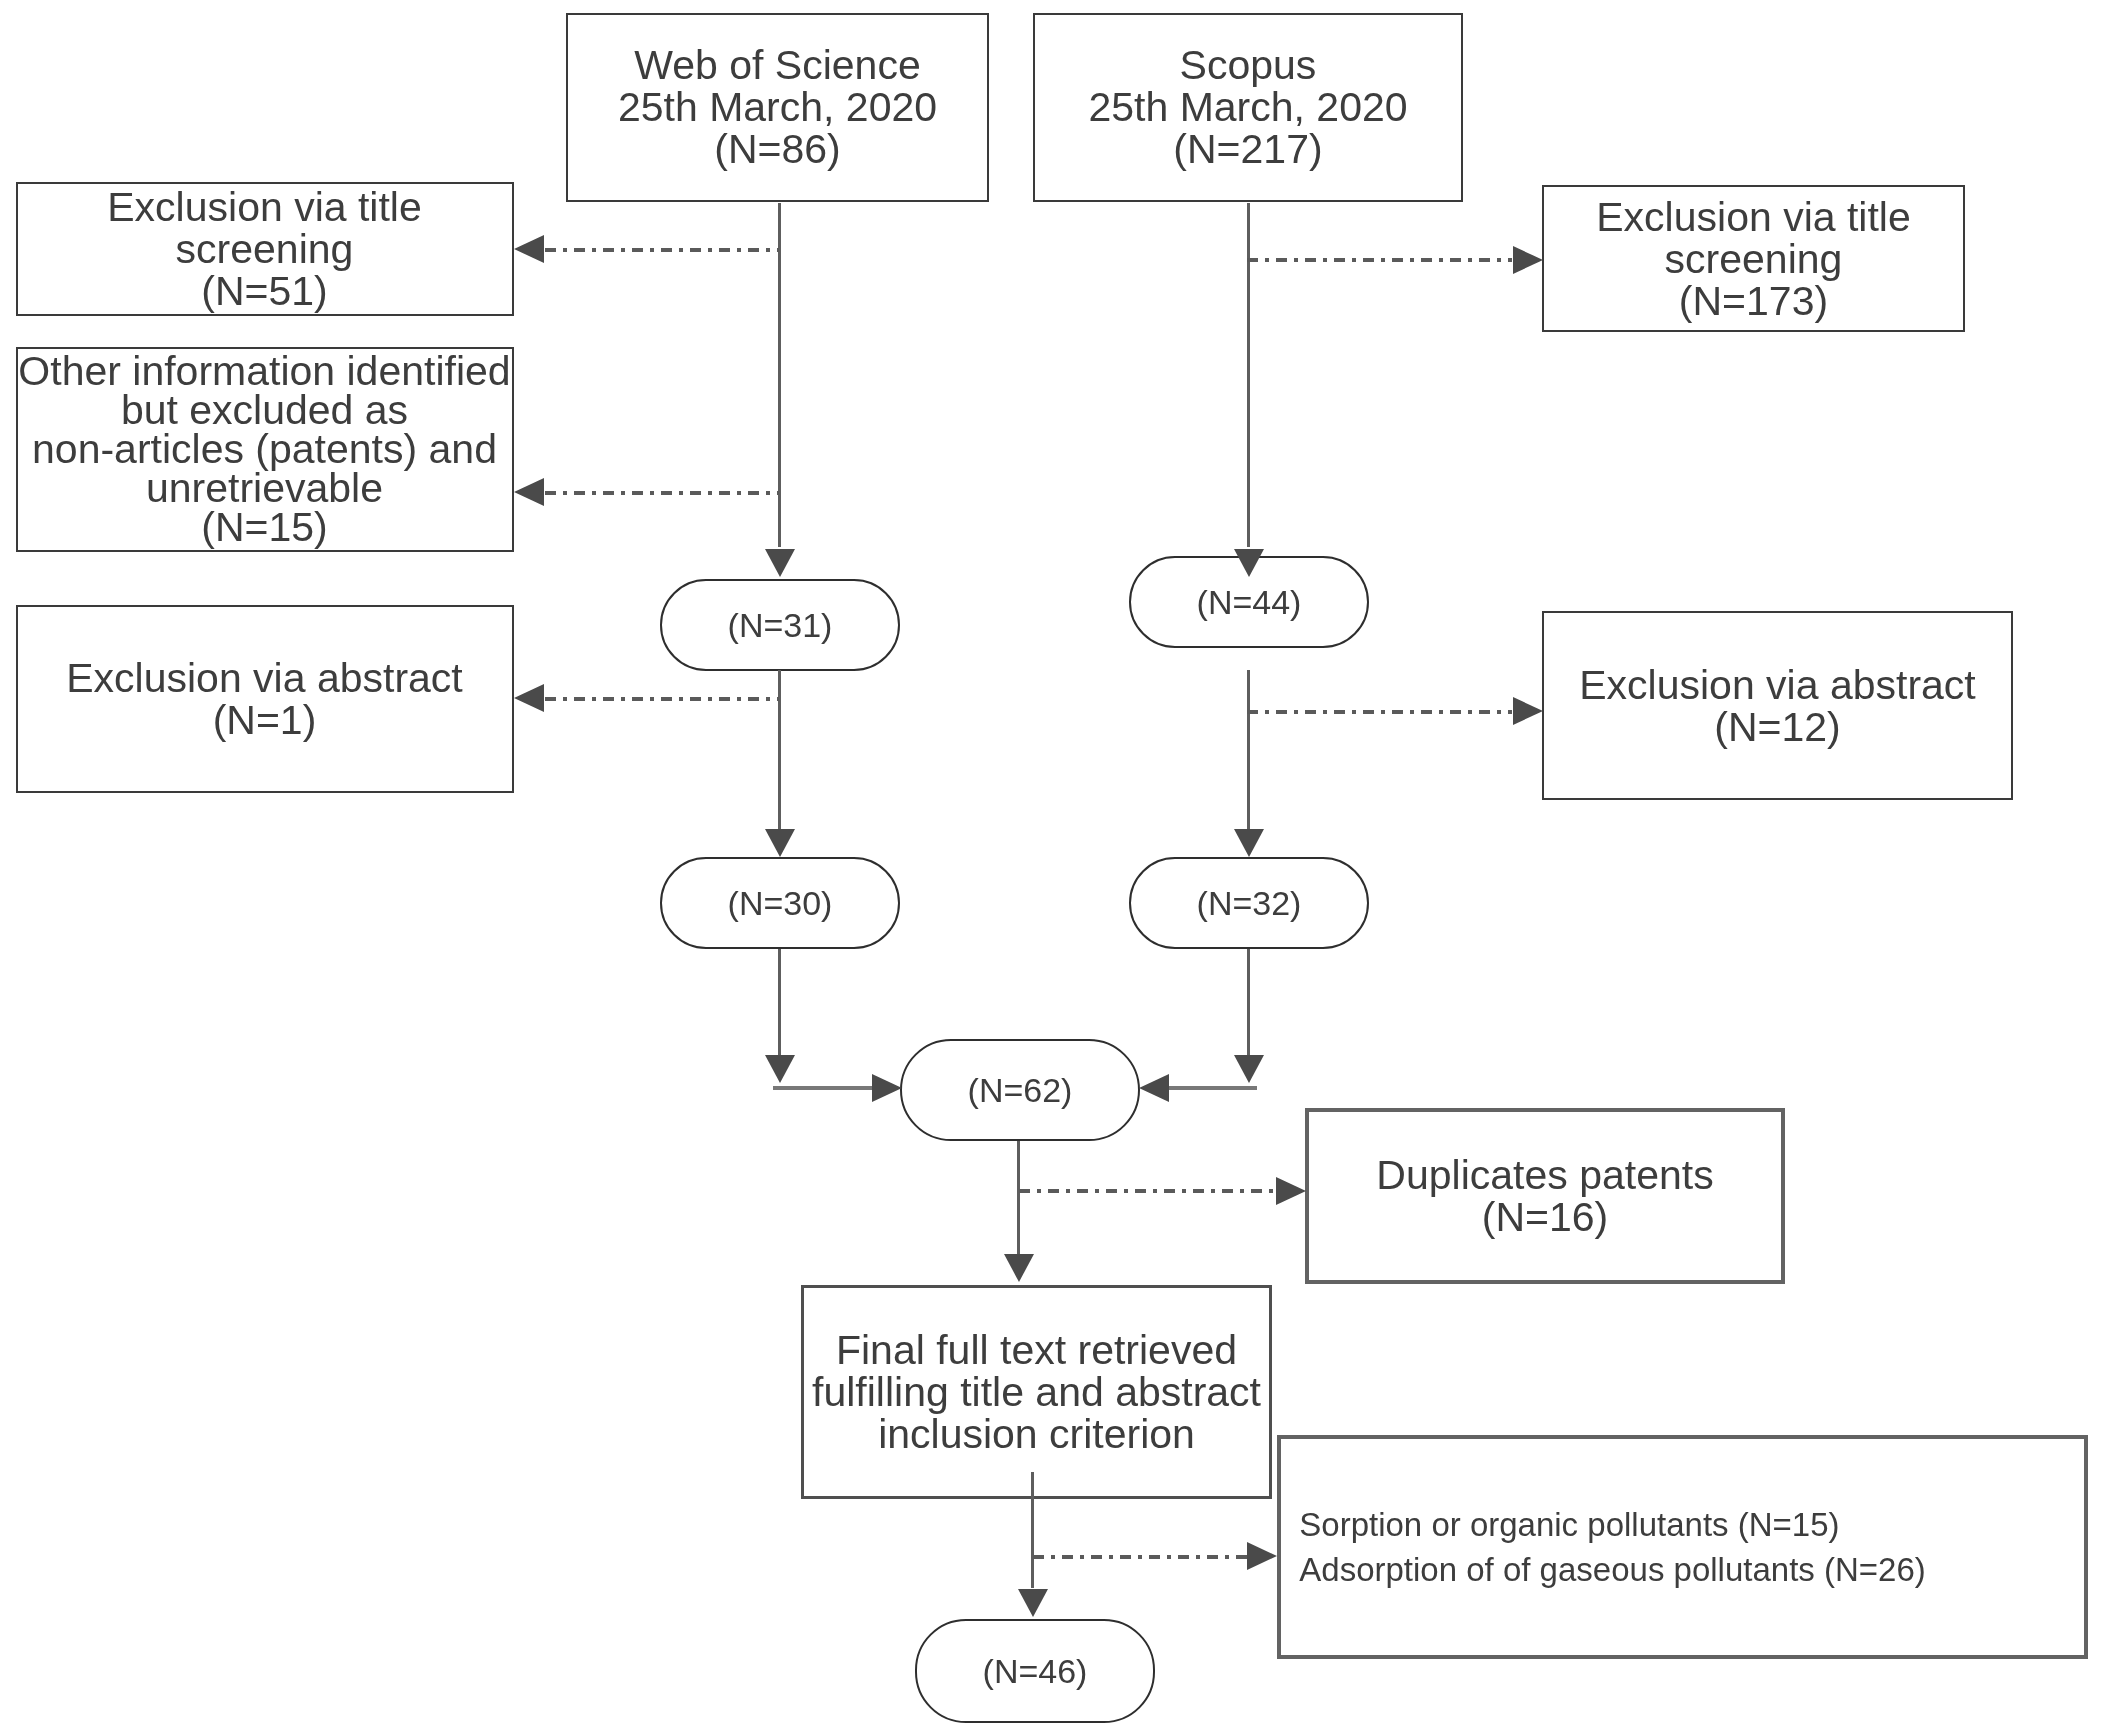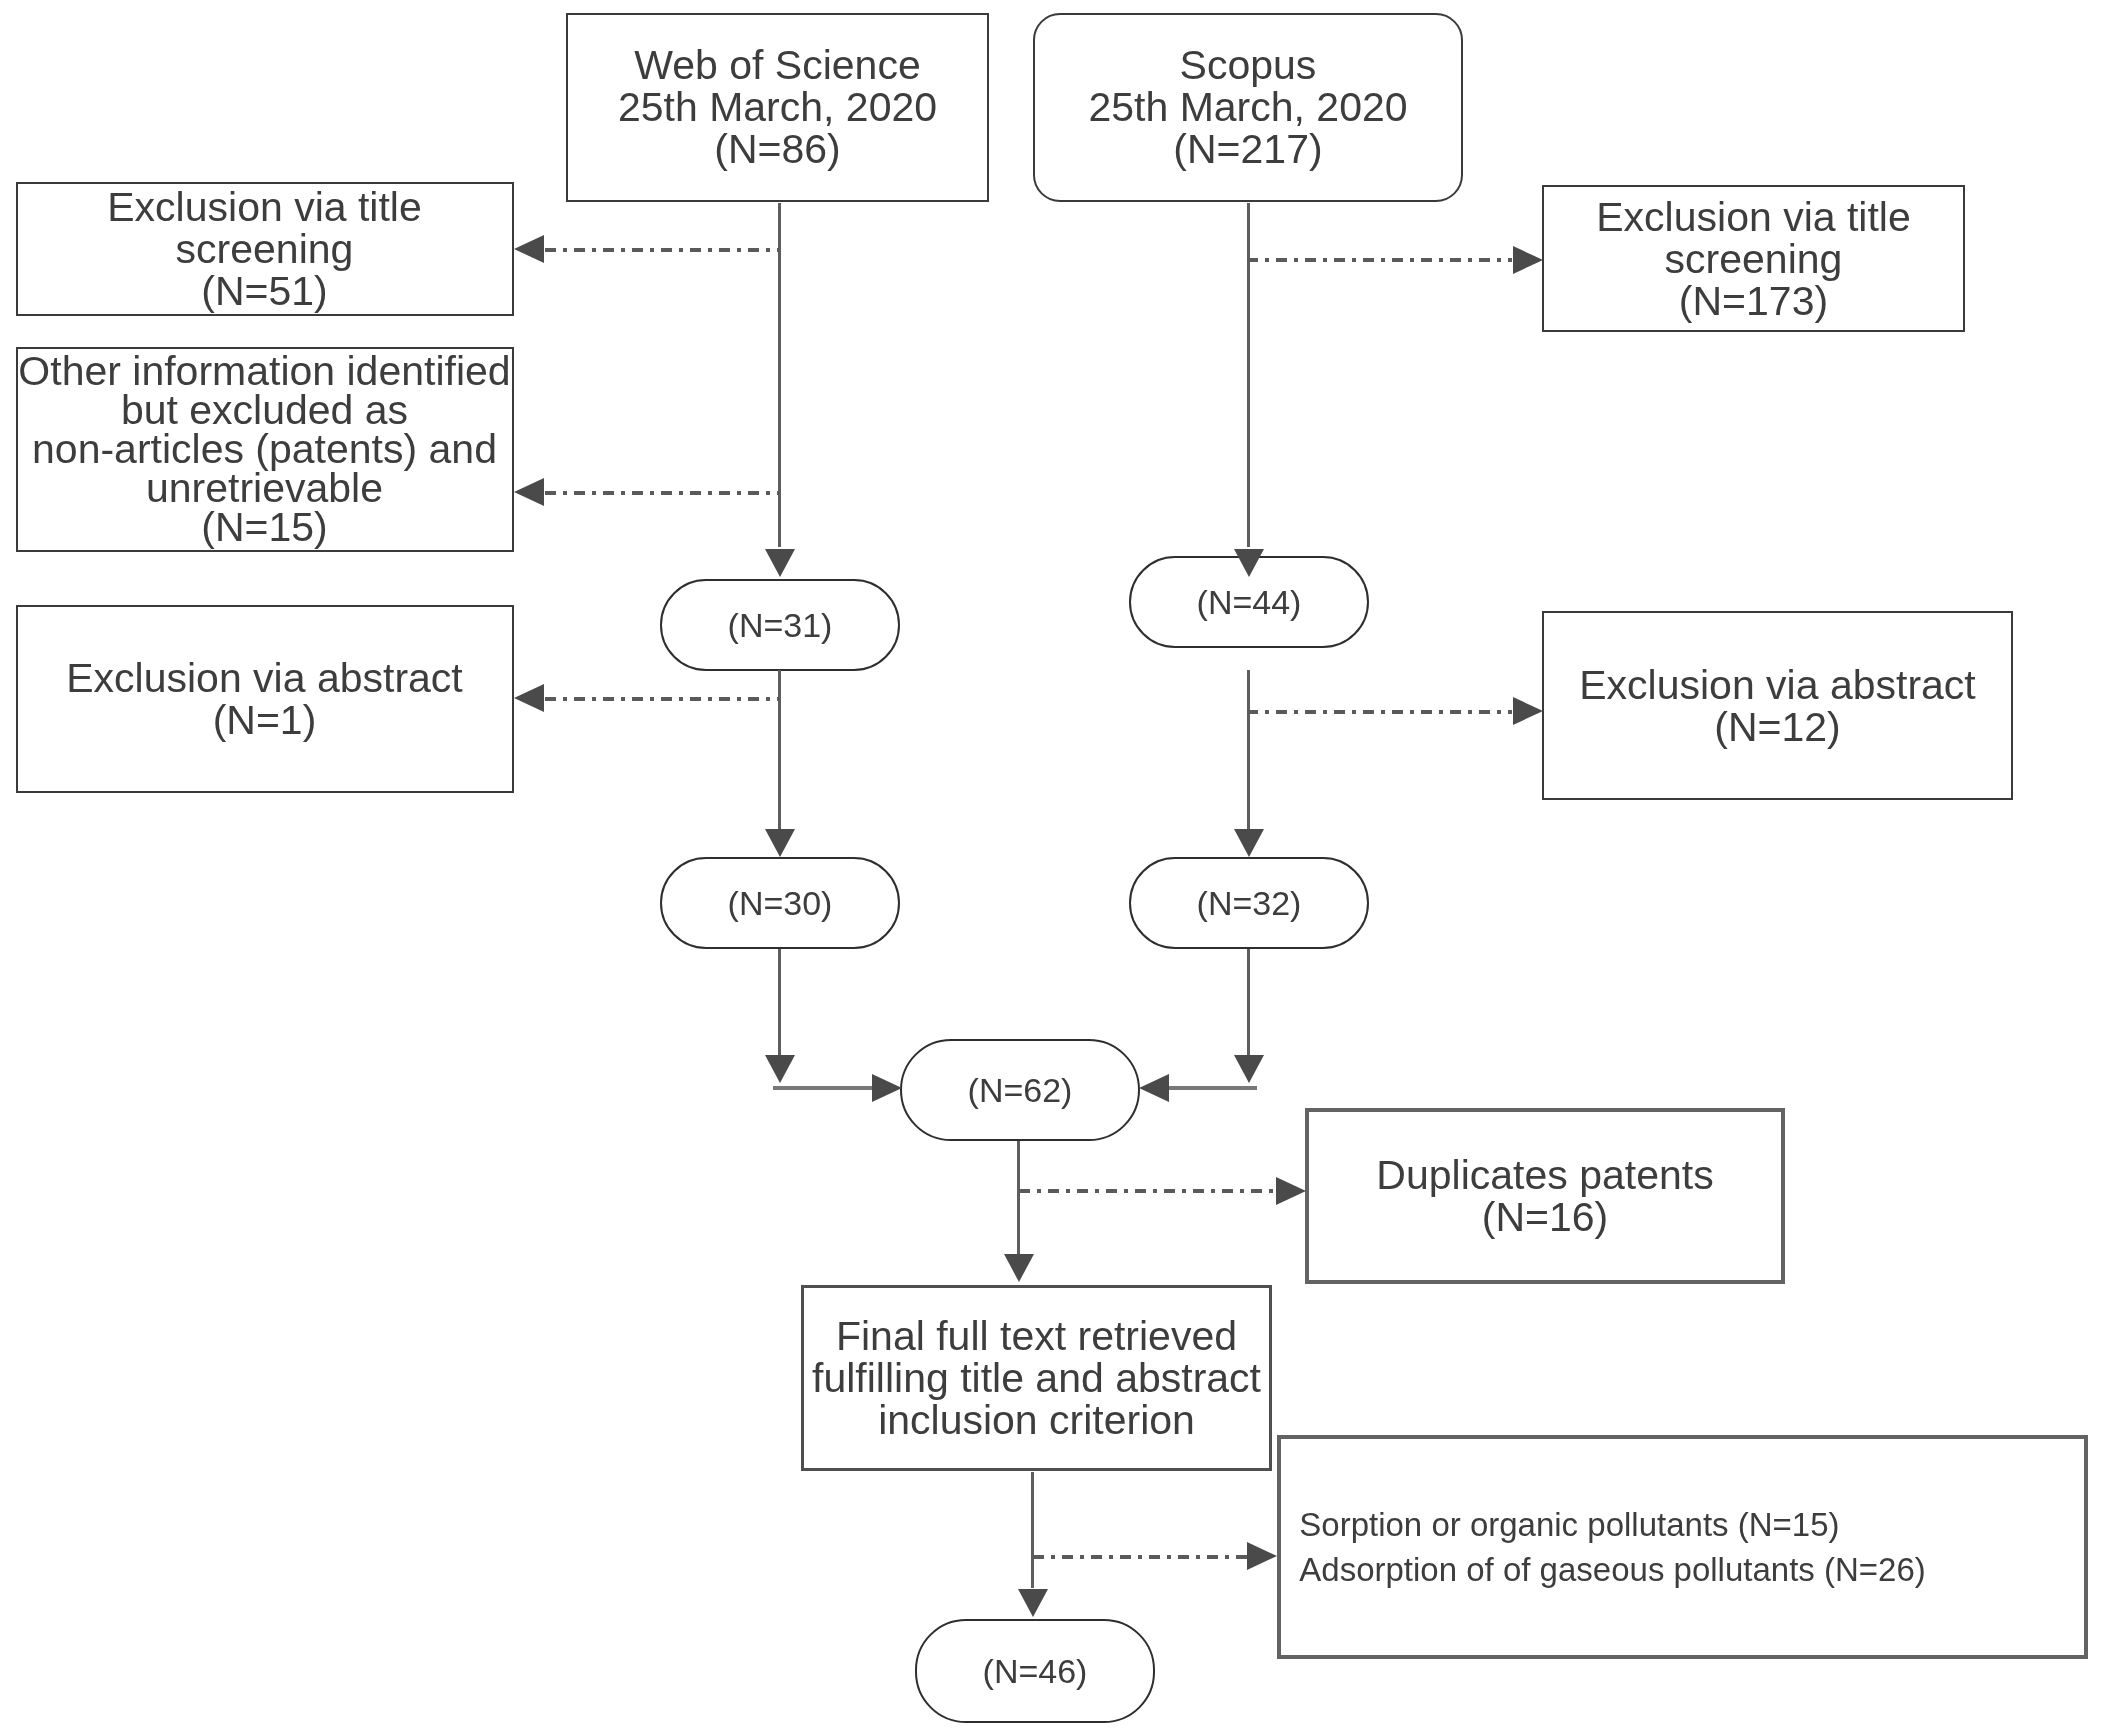--- a/index.html
+++ b/index.html
@@ -50,29 +50,29 @@
     background:repeating-linear-gradient(90deg,
       #5a5a5a 0 11.3px, transparent 11.3px 18.3px,
       #5a5a5a 18.3px 22px, transparent 22px 29px);
   }
   .ah{position:absolute;width:0;height:0;}
   .ah.down{border-left:15px solid transparent;border-right:15px solid transparent;border-top:28px solid #4a4a4a;}
   .ah.right{border-top:14px solid transparent;border-bottom:14px solid transparent;border-left:30px solid #4a4a4a;}
   .ah.left{border-top:14px solid transparent;border-bottom:14px solid transparent;border-right:30px solid #4a4a4a;}
   
   #wos{left:566px;top:12.7px;width:423px;height:189px;}
-  #scopus{left:1033px;top:12.7px;width:430px;height:189px;border-radius:27px;}
+  #scopus{left:1033px;top:12.7px;width:430px;height:189px;}
   #lx1{left:15.5px;top:182px;width:498px;height:134px;}
   #lx2{left:15.5px;top:347px;width:498px;height:205px;}
   #lx2 .ln{line-height:39px;}
   #lx3{left:15.5px;top:605px;width:498px;height:188px;}
   #rx1{left:1542px;top:185px;width:423px;height:147px;}
   #rx2{left:1542px;top:611px;width:471px;height:189px;}
   #dup{left:1305px;top:1108px;width:480px;height:176px;}
-  #final{left:801px;top:1285px;width:471px;height:186px;border-width:3.5px;border-color:#4f4f4f;}
+  #final{left:801px;top:1285px;width:471px;height:214px;border-width:3.5px;border-color:#4f4f4f;}
   #outcomes{left:1277px;top:1435px;width:811px;height:224px;align-items:flex-start;text-align:left;padding-left:18.3px;font-size:33px;line-height:45px;}
   #n31{left:660px;top:579px;}
   #n44{left:1129px;top:556px;}
   #n30{left:660px;top:857px;}
   #n32{left:1129px;top:857px;}
   #n62{left:900px;top:1039px;height:102px;}
   #n46{left:915px;top:1619px;height:104px;}
   
   #v-wos{left:778px;top:203px;height:344px;}
   #v-scopus{left:1247px;top:203px;height:344px;}

